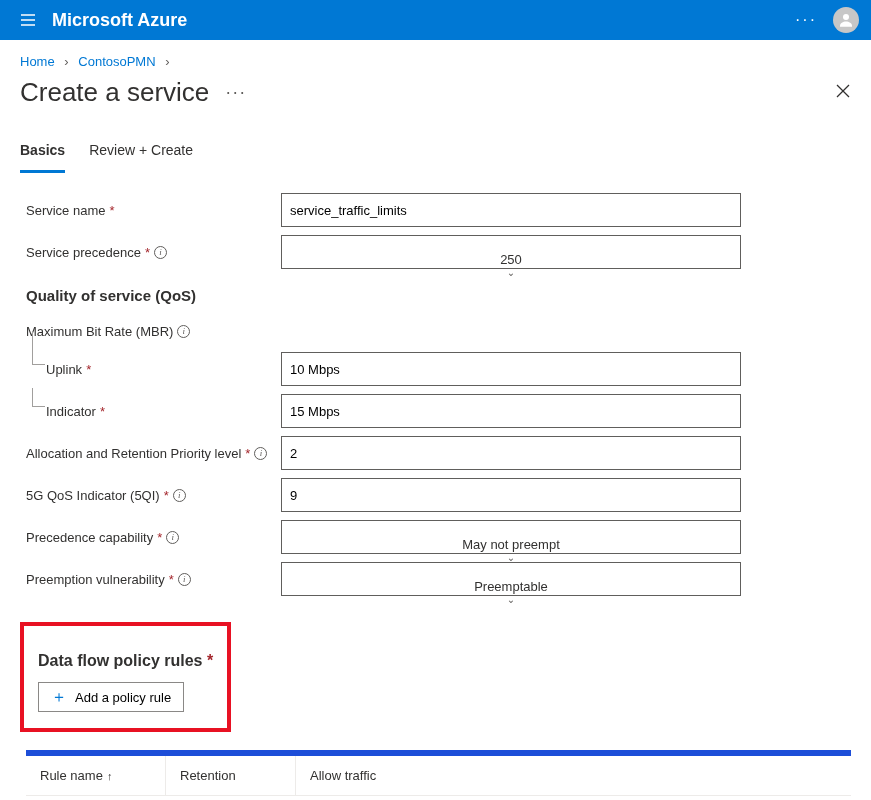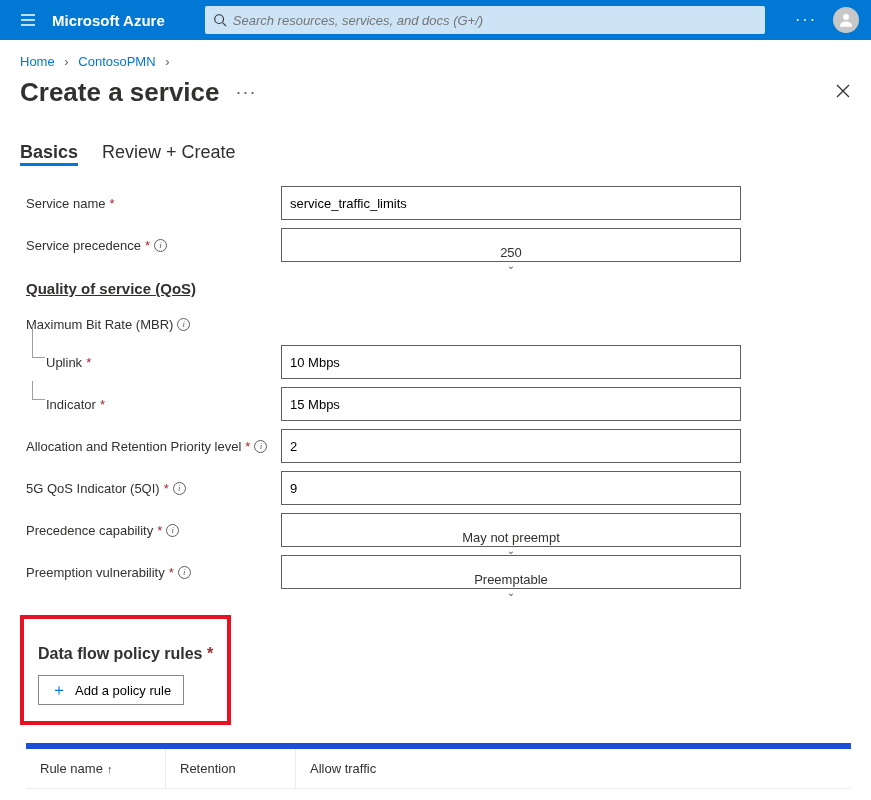--- a/index.html
+++ b/index.html
@@ -2,58 +2,58 @@
 <html><head>
 <meta charset="utf-8">
 <style>
   * { box-sizing: border-box; margin: 0; padding: 0; }
   body { font-family: "Segoe UI", -apple-system, sans-serif; font-size: 13px; color: #323130; background: #fff; width: 871px; }
   
   
   .topbar { background: #0078d4; height: 40px; display: flex; align-items: center; padding: 0 12px; color: #fff; }
   .hamburger { width: 32px; cursor: pointer; display: flex; align-items: center; justify-content: center; }
   .hamburger svg { width: 18px; height: 18px; }
-  .brand { font-weight: 600; font-size: 15px; margin-left: 8px; margin-right: 40px; white-space: nowrap; }
+  .brand { font-weight: 600; font-size: 18px; margin-left: 8px; margin-right: 40px; white-space: nowrap; }
   .searchbox { flex: 0 0 560px; background: #cce4f6; border-radius: 2px; height: 28px; display: flex; align-items: center; padding: 0 8px; color: #323130; }
   .searchbox svg { width: 14px; height: 14px; margin-right: 6px; flex-shrink: 0; }
   .searchbox input { border: none; background: transparent; outline: none; flex: 1; font-size: 13px; color: #323130; font-style: italic; }
   .topbar-right { margin-left: auto; display: flex; align-items: center; gap: 16px; }
   .dots { font-size: 16px; letter-spacing: 2px; cursor: pointer; }
   .avatar { width: 26px; height: 26px; border-radius: 50%; background: #c7c7c7; display: flex; align-items: center; justify-content: center; }
   .avatar svg { width: 18px; height: 18px; }
   
   
   .breadcrumb { padding: 14px 20px 8px; font-size: 13px; }
   .breadcrumb a { color: #0078d4; text-decoration: none; cursor: pointer; }
   .breadcrumb .sep { color: #605e5c; margin: 0 6px; }
   
   
   .titlerow { display: flex; align-items: center; padding: 0 20px 18px; }
-  .titlerow h1 { font-size: 26px; font-weight: 700; }
+  .titlerow h1 { font-size: 26px; font-weight: 400; }
   .titlerow .ell { margin-left: 16px; font-size: 18px; color: #605e5c; cursor: pointer; letter-spacing: 1px; }
   .titlerow .close { margin-left: auto; cursor: pointer; }
   .titlerow .close svg { width: 16px; height: 16px; }
   
   
   .tabs { display: flex; padding: 0 20px; border-bottom: none; gap: 24px; margin-top: 10px; }
-  .tab { padding: 6px 0 0; font-size: 18px; cursor: pointer; color: #323130; }
+  .tab { padding: 6px 0 12px; font-size: 14px; cursor: pointer; color: #323130; }
   .tab.active { font-weight: 600; border-bottom: 3px solid #0078d4; }
   
   
   .form { padding: 20px 20px 0 26px; }
   .row { display: flex; align-items: center; margin-bottom: 8px; min-height: 26px; }
   .label { width: 255px; font-size: 13px; display: flex; align-items: center; gap: 4px; }
   .req { color: #a4262c; }
   .info { width: 13px; height: 13px; border: 1px solid #605e5c; border-radius: 50%; display: inline-flex; align-items: center; justify-content: center; font-size: 9px; font-style: italic; font-family: serif; color: #605e5c; cursor: help; }
   .control { flex: 0 0 460px; }
   .control input, .control .select { width: 100%; height: 24px; border: 1px solid #605e5c; padding: 16px 8px; font-size: 13px; background: #fff; }
   .control .select { display: flex; align-items: center; justify-content: space-between; cursor: pointer; flex-direction: column; }
   .control .select .chev { font-size: 10px; color: #605e5c; }
   
-  .section-h { font-weight: 700; font-size: 15px; margin: 18px 0 14px; text-decoration: underline; }
+  .section-h { font-weight: 700; font-size: 15px; margin: 18px 0 14px; }
   .section-h2 { font-weight: 600; font-size: 16px; margin: 0 0 12px; }
   
   .tree-indent { padding-left: 20px; position: relative; }
   .tree-indent .row { position: relative; }
   .tree-indent .row::before { content:""; position:absolute; left:-14px; top:-6px; width:12px; height:18px; border-left:1px solid #a19f9d; border-bottom:1px solid #a19f9d; }
   .tree-indent .row:first-child::before { top:-20px; height:32px; }
   .tree-indent .row .label { width: 235px; }
   
   
   .highlight-box { border: 4px solid #e81123; padding: 26px 14px 16px; display: inline-block; margin: 18px 0 4px -6px; }
@@ -82,27 +82,20 @@
 
 <div class="topbar">
   <div class="hamburger">
     <svg viewBox="0 0 18 18" fill="none" stroke="#fff" stroke-width="1.5">
         <line x1="2" y1="4" x2="16" y2="4"></line>
         <line x1="2" y1="9" x2="16" y2="9"></line>
         <line x1="2" y1="14" x2="16" y2="14"></line>
       </svg>
   </div>
   <div class="brand">Microsoft Azure</div>
-  <div class="searchbox">
-    <svg viewBox="0 0 16 16" fill="none" stroke="#323130" stroke-width="1.3">
-        <circle cx="7" cy="7" r="5"></circle>
-        <line x1="11" y1="11" x2="15" y2="15"></line>
-      </svg>
-    <input type="text" placeholder="Search resources, services, and docs (G+/)" style="">
-  </div>
   <div class="topbar-right">
     <div class="dots">···</div>
     <div class="avatar">
       <svg viewBox="0 0 24 24" fill="#fff">
           <circle cx="12" cy="8" r="4"></circle>
           <path d="M4 20c0-4 4-6 8-6s8 2 8 6v1H4z"></path>
         </svg>
     </div>
   </div>
 </div>

